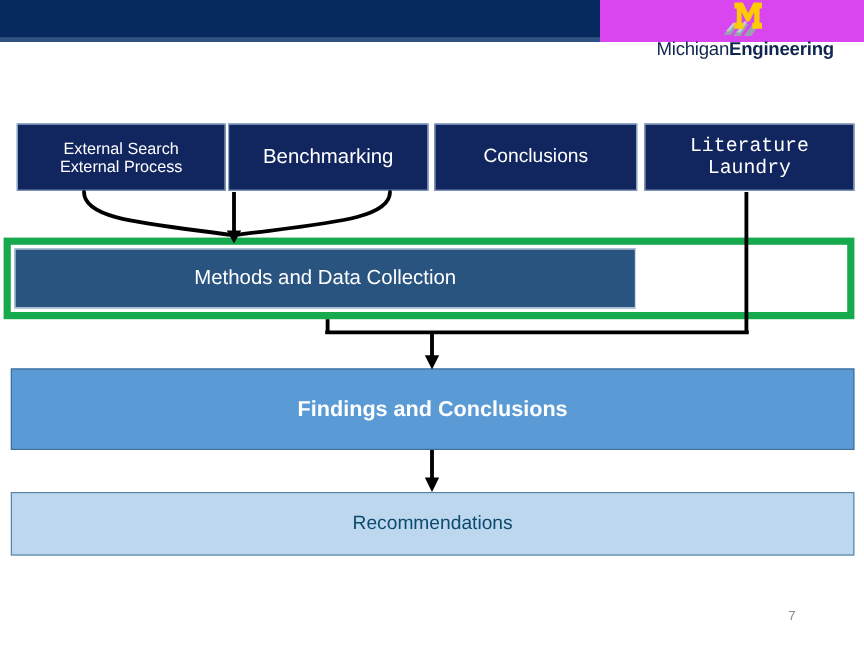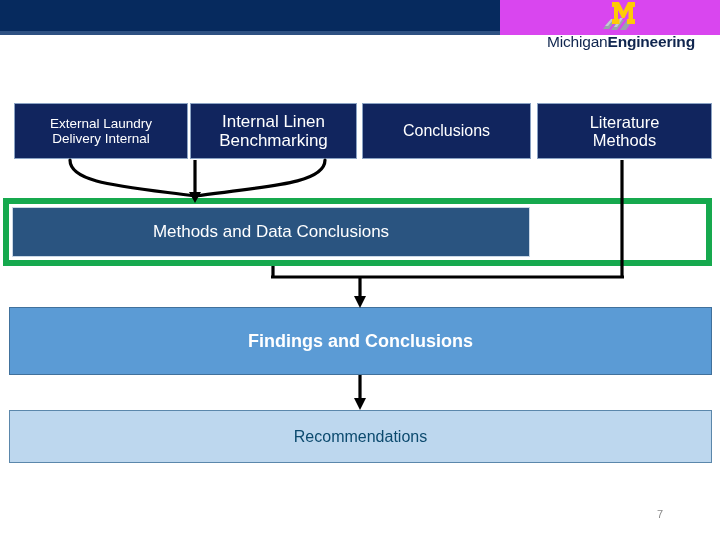--- a/index.html
+++ b/index.html
@@ -64,21 +64,21 @@
   }
   .node-top {
     background: #11255e;
     border: 1px solid #8ba3c4;
     color: #ffffff;
   }
 
   #node-external  { left: 14px;  top: 103px; width: 174px; height: 56px; font-size: 13.5px; }
   #node-internal  { left: 190px; top: 103px; width: 167px; height: 56px; font-size: 17px; }
   #node-bench     { left: 362px; top: 103px; width: 169px; height: 56px; font-size: 16px; }
-  #node-lit       { left: 537px; top: 103px; width: 175px; height: 56px; font-size: 16.5px; }
+  #node-lit       { left: 537px; top: 103px; width: 175px; height: 56px; font-size: 16.5px; font-family: Liberation Mono, monospace; }
 
   
   #green-frame {
     position: absolute;
     left: 3px; top: 198px;
     width: 709px; height: 68px;
     box-sizing: border-box;
     border: 6px solid #16a94e;
     background: #ffffff;
   }
@@ -149,46 +149,45 @@
       </g>
 
       <path fill="#ffcb05" d="M10 2 L17 2 L21.5 11 L26 2 L33 2 L33 7 L31 7 L31 19 L33 19 L33 24 L25 24 L25 19 L26.5 19 L26.5 10 L22.5 18 L20 18 L16 10 L16 19 L17.5 19 L17.5 24 L10 24 L10 19 L12 19 L12 7 L10 7 Z"></path>
     </svg>
   </div>
   <div id="logo-wordmark"><span>Michigan</span><span class="bold">Engineering</span></div>
 </div>
 
 <div class="node node-top" id="node-external">
   <div>
-    <div>External Laundry</div>
-    <div>Delivery Internal</div>
+    <div>External Search</div>
+    <div>External Process</div>
   </div>
 </div>
 
 <div class="node node-top" id="node-internal">
   <div>
-    <div>Internal Linen</div>
     <div>Benchmarking</div>
   </div>
 </div>
 
 <div class="node node-top" id="node-bench">
   <div>Conclusions</div>
 </div>
 
 <div class="node node-top" id="node-lit">
   <div>
     <div>Literature</div>
-    <div>Methods</div>
+    <div>Laundry</div>
   </div>
 </div>
 
 <div id="green-frame"></div>
 <div class="node" id="node-methods">
-  <div>Methods and Data Conclusions</div>
+  <div>Methods and Data Collection</div>
 </div>
 
 <div class="node" id="node-findings">
   <div>Findings and Conclusions</div>
 </div>
 
 <div class="node" id="node-recommend">
   <div>Recommendations</div>
 </div>
 

